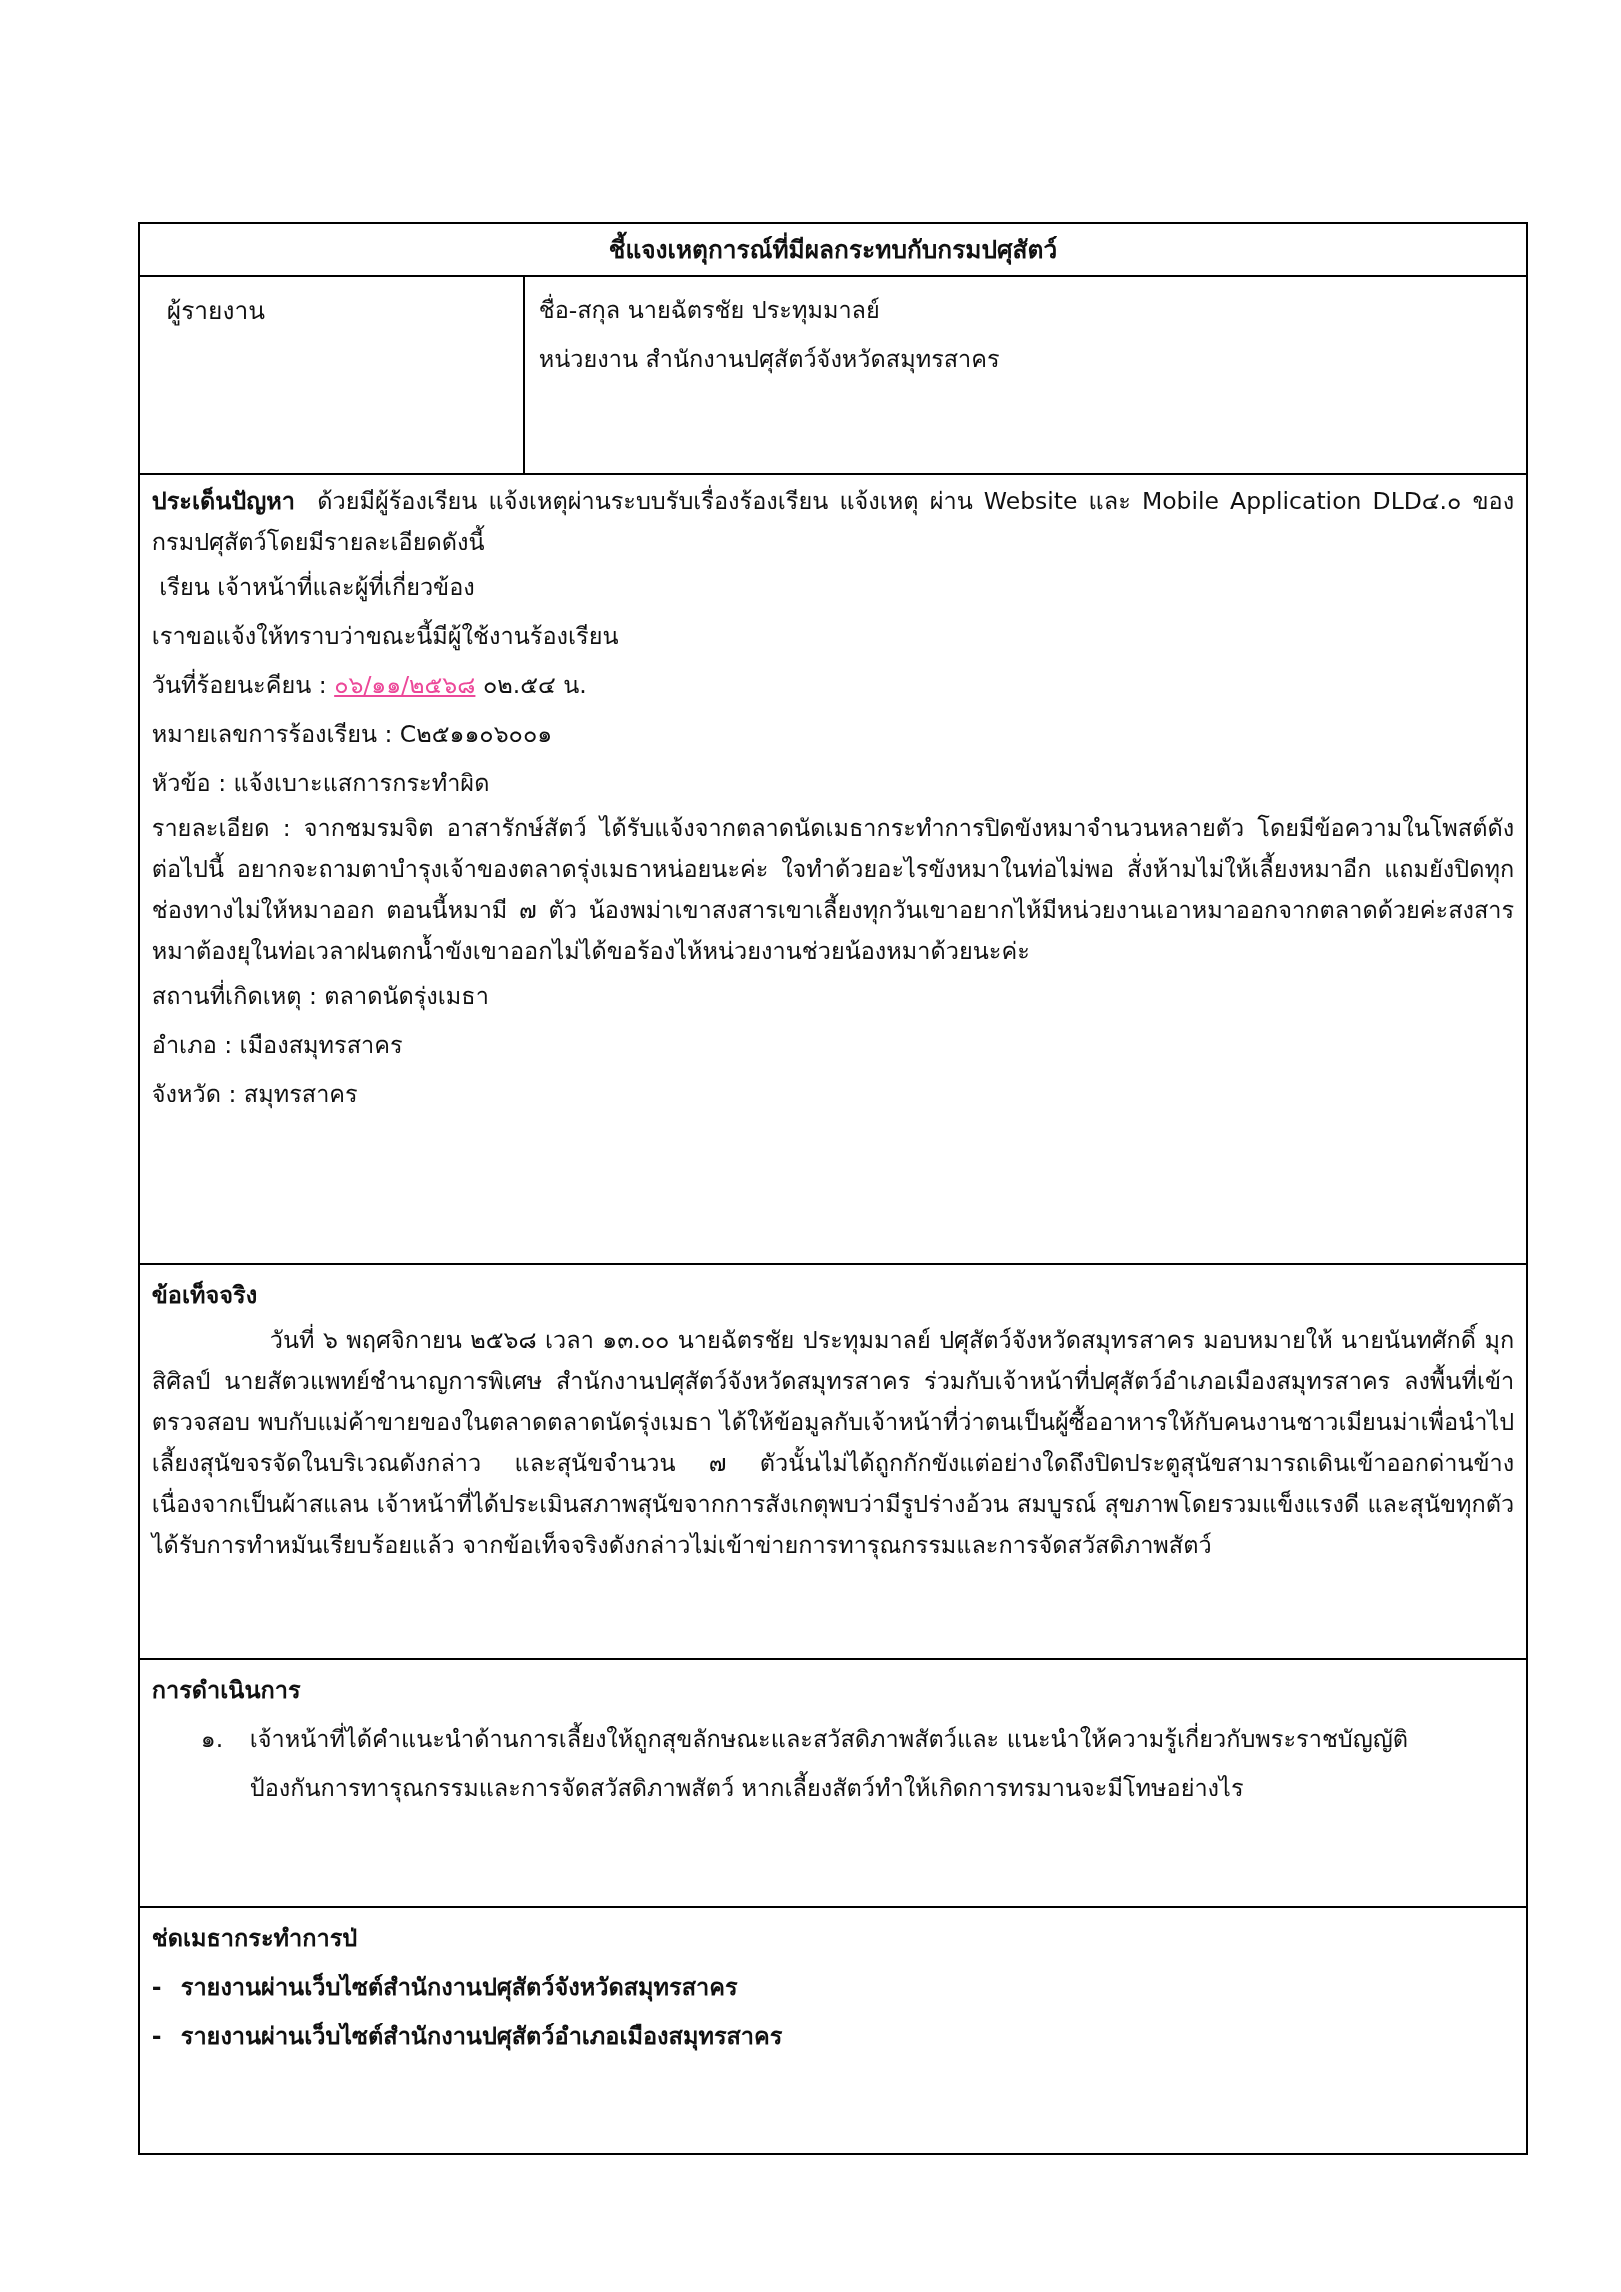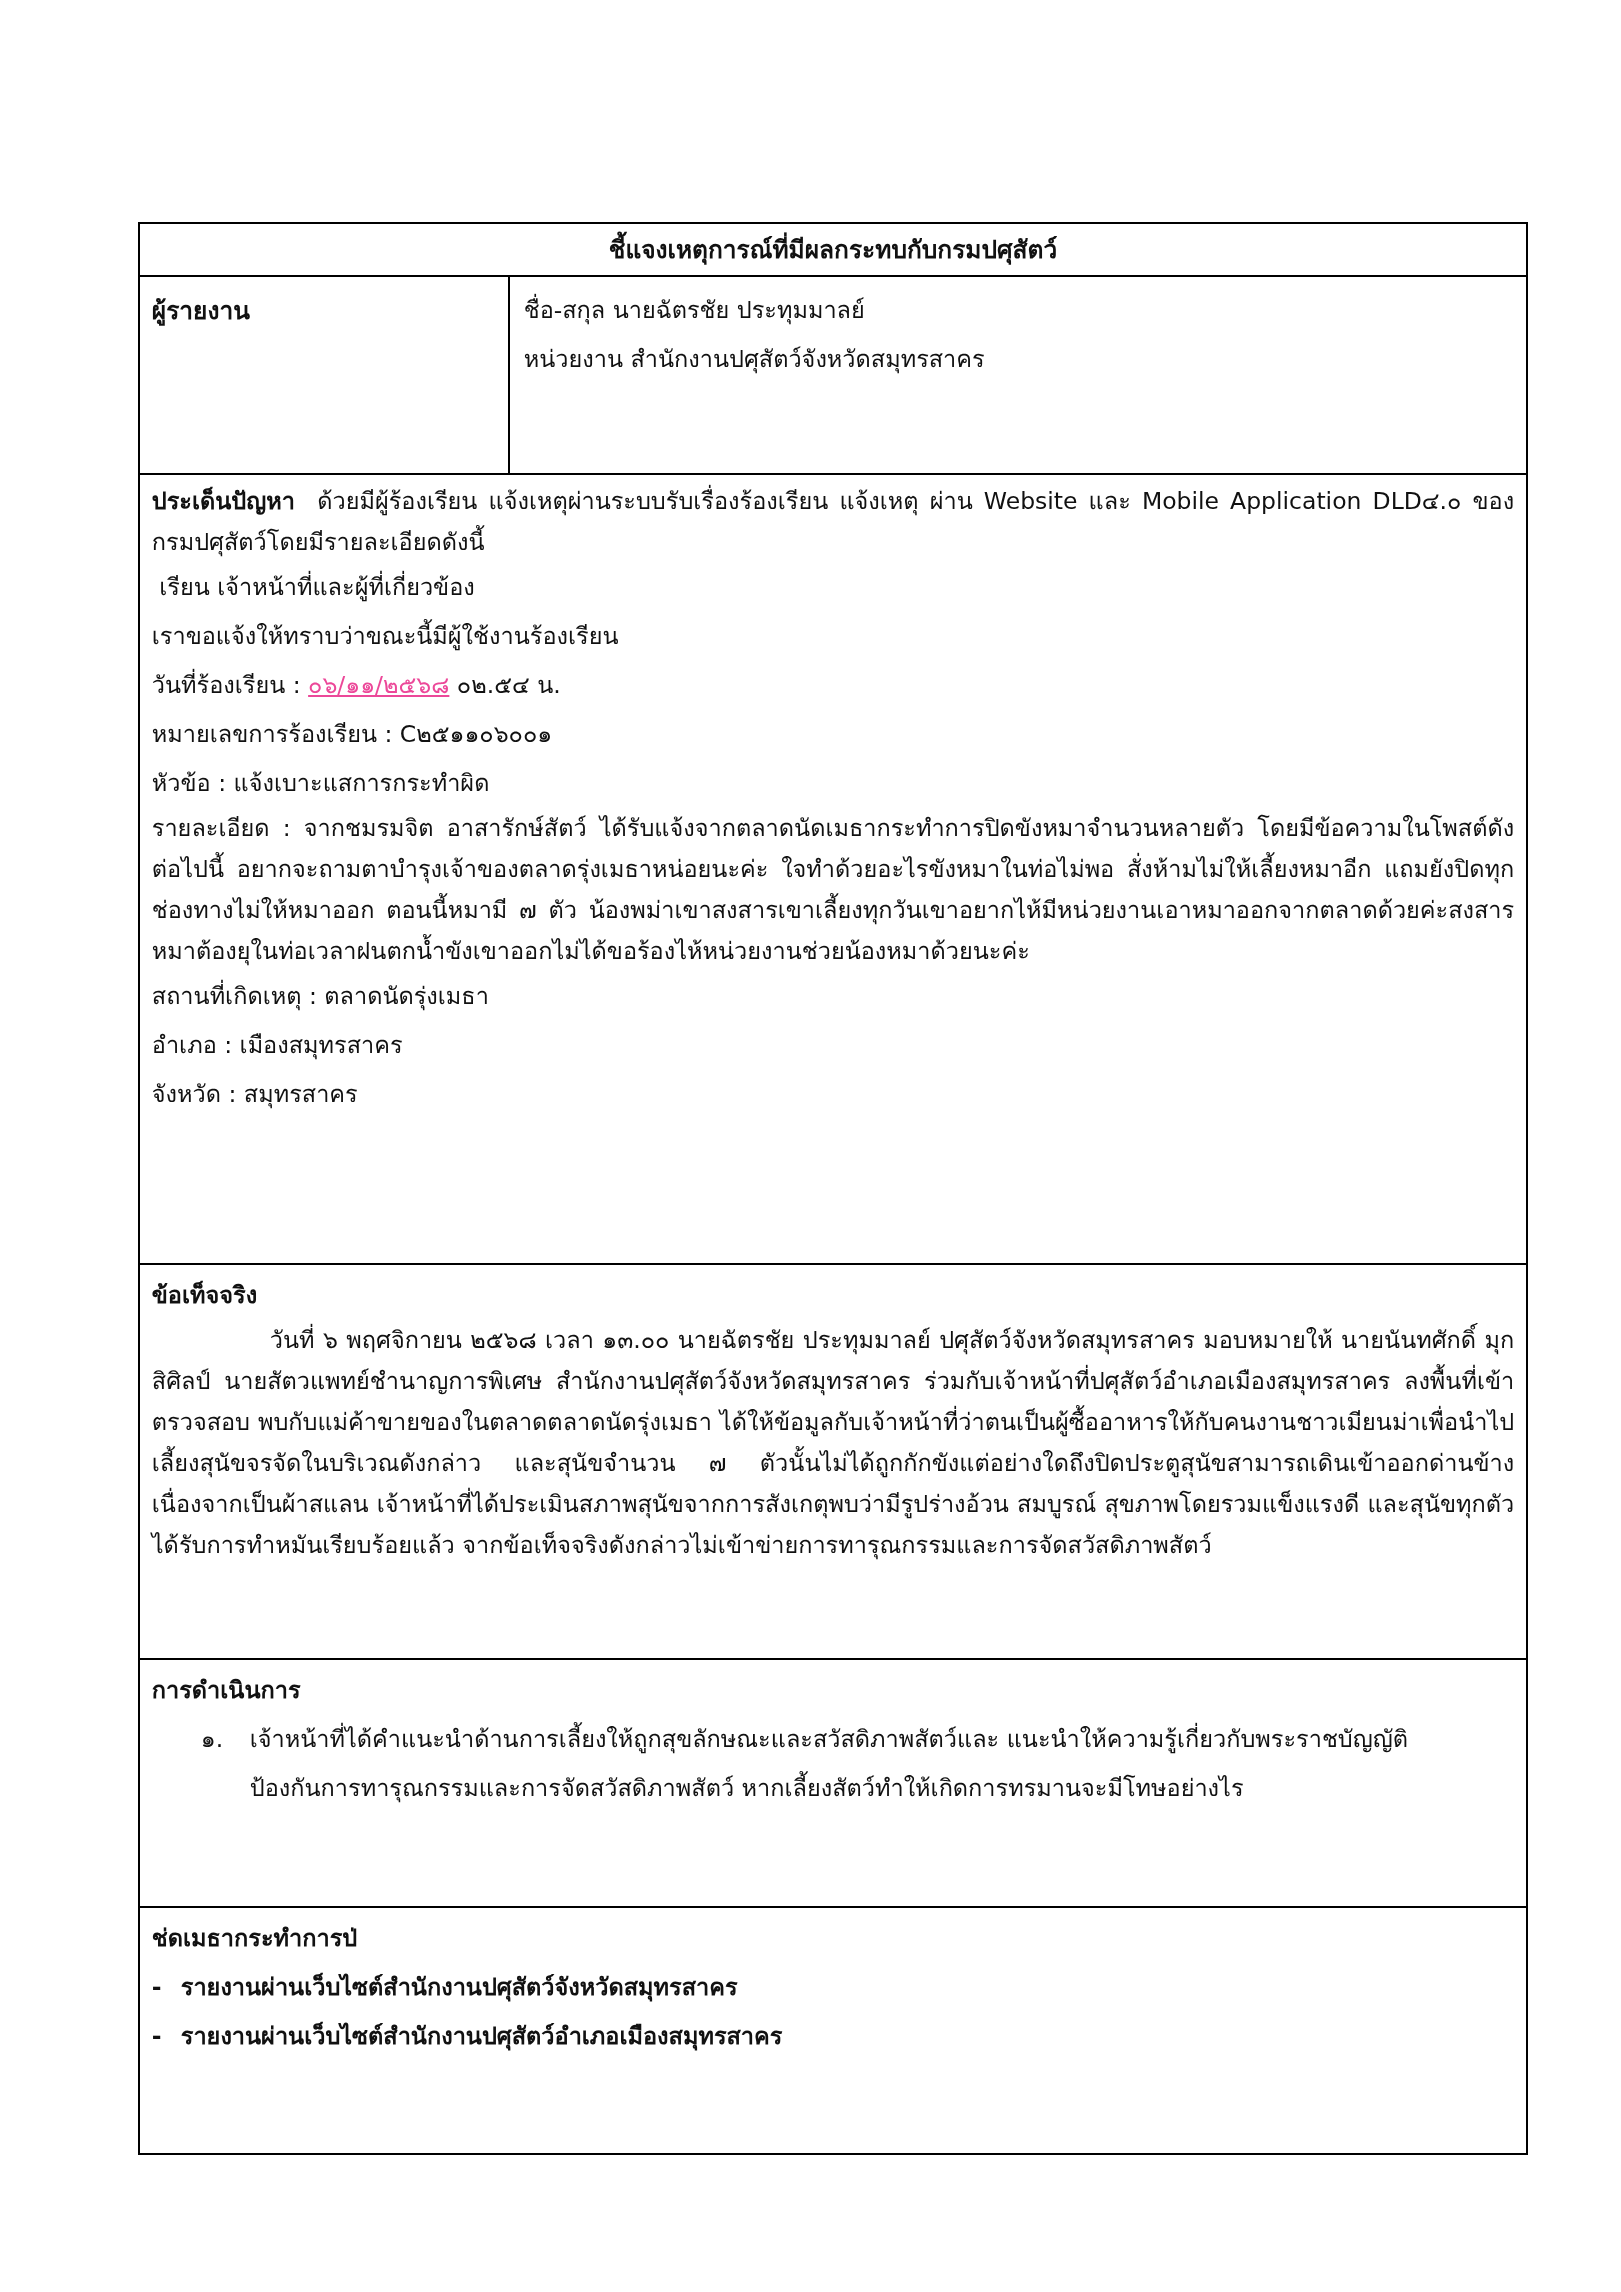--- a/index.html
+++ b/index.html
@@ -11,21 +11,21 @@
     .page { position: absolute; left: 0; top: 0; width: 1528px; height: 2293px; }
     .tbl {
       position: absolute; left: 138px; top: 222px; width: 1390px;
       border: 2.9px solid #000; box-sizing: border-box;
     }
     .row { border-top: 2.9px solid #000; box-sizing: border-box; position: relative; }
     .row.first { border-top: none; }
     .title-row { height: 51px; display: flex; align-items: center; justify-content: center; }
     .title { font-weight: bold; font-size: 24.5px; }
     .reporter-row { height: 198px; display: flex; }
-    .reporter-label { width: 370px; border-right: 2.9px solid #000; padding: 13.7px 11.8px; box-sizing: border-box; font-weight: bold; font-size: 24.5px; }
+    .reporter-label { width: 370px; border-right: 2.9px solid #000; padding: 13.7px 11.8px; box-sizing: border-box; font-weight: normal; font-size: 24.5px; margin-left: 15px; }
     .reporter-info { flex: 1; padding: 9.8px 13.7px; box-sizing: border-box; font-size: 23.5px; }
     .reporter-info div { height: 49px; line-height: 47px; white-space: nowrap; }
     .cell { padding: 5.9px 11.8px 0 11.8px; box-sizing: border-box; font-size: 23.5px; }
     .line { height: 49px; line-height: 49px; white-space: nowrap; overflow: hidden; }
     .wrap { line-height: 41px; text-align: justify; }
     .bold { font-weight: bold; }
     .link { color: #ec4899; text-decoration: underline; cursor: pointer; }
     .problem-row { height: 790px; }
     .facts-row { height: 395px; }
     .indent { text-indent: 118px; }
@@ -52,21 +52,21 @@
       <div class="reporter-info">
         <div>ชื่อ-สกุล  นายฉัตรชัย  ประทุมมาลย์</div>
         <div>หน่วยงาน  สำนักงานปศุสัตว์จังหวัดสมุทรสาคร</div>
       </div>
     </div>
 
     <div class="row problem-row cell">
       <div class="wrap"><span class="bold">ประเด็นปัญหา</span>&nbsp;&nbsp;<span>ด้วยมีผู้ร้องเรียน แจ้งเหตุผ่านระบบรับเรื่องร้องเรียน แจ้งเหตุ ผ่าน Website และ Mobile Application DLD๔.๐ ของ กรมปศุสัตว์โดยมีรายละเอียดดังนี้</span></div>
       <div class="line" style="white-space:pre;"> เรียน เจ้าหน้าที่และผู้ที่เกี่ยวข้อง</div>
       <div class="line">เราขอแจ้งให้ทราบว่าขณะนี้มีผู้ใช้งานร้องเรียน</div>
-      <div class="line"><span style="white-space:pre;">วันที่ร้องเรียน : </span><span class="link">๐๖/๑๑/๒๕๖๘</span><span style="white-space:pre;"> ๐๒.๕๔ น.</span></div>
+      <div class="line"><span style="white-space:pre;">วันที่ร้อยนะคียน : </span><span class="link">๐๖/๑๑/๒๕๖๘</span><span style="white-space:pre;"> ๐๒.๕๔ น.</span></div>
       <div class="line">หมายเลขการร้องเรียน : C๒๕๑๑๐๖๐๐๑</div>
       <div class="line">หัวข้อ : แจ้งเบาะแสการกระทำผิด</div>
       <div class="wrap">รายละเอียด : จากชมรมจิต อาสารักษ์สัตว์ ได้รับแจ้งจากตลาดนัดเมธากระทำการปิดขังหมาจำนวนหลายตัว โดยมีข้อความในโพสต์ดังต่อไปนี้ อยากจะถามตาบำรุงเจ้าของตลาดรุ่งเมธาหน่อยนะค่ะ ใจทำด้วยอะไรขังหมาในท่อไม่พอ สั่งห้ามไม่ให้เลี้ยงหมาอีก แถมยังปิดทุกช่องทางไม่ให้หมาออก ตอนนี้หมามี ๗ ตัว น้องพม่าเขาสงสารเขาเลี้ยงทุกวันเขาอยากไห้มีหน่วยงานเอาหมาออกจากตลาดด้วยค่ะสงสารหมาต้องยุในท่อเวลาฝนตกน้ำขังเขาออกไม่ได้ขอร้องไห้หน่วยงานช่วยน้องหมาด้วยนะค่ะ</div>
       <div class="line">สถานที่เกิดเหตุ : ตลาดนัดรุ่งเมธา</div>
       <div class="line">อำเภอ : เมืองสมุทรสาคร</div>
       <div class="line">จังหวัด : สมุทรสาคร</div>
     </div>
 
     <div class="row facts-row cell">
       <div class="line bold">ข้อเท็จจริง</div>

